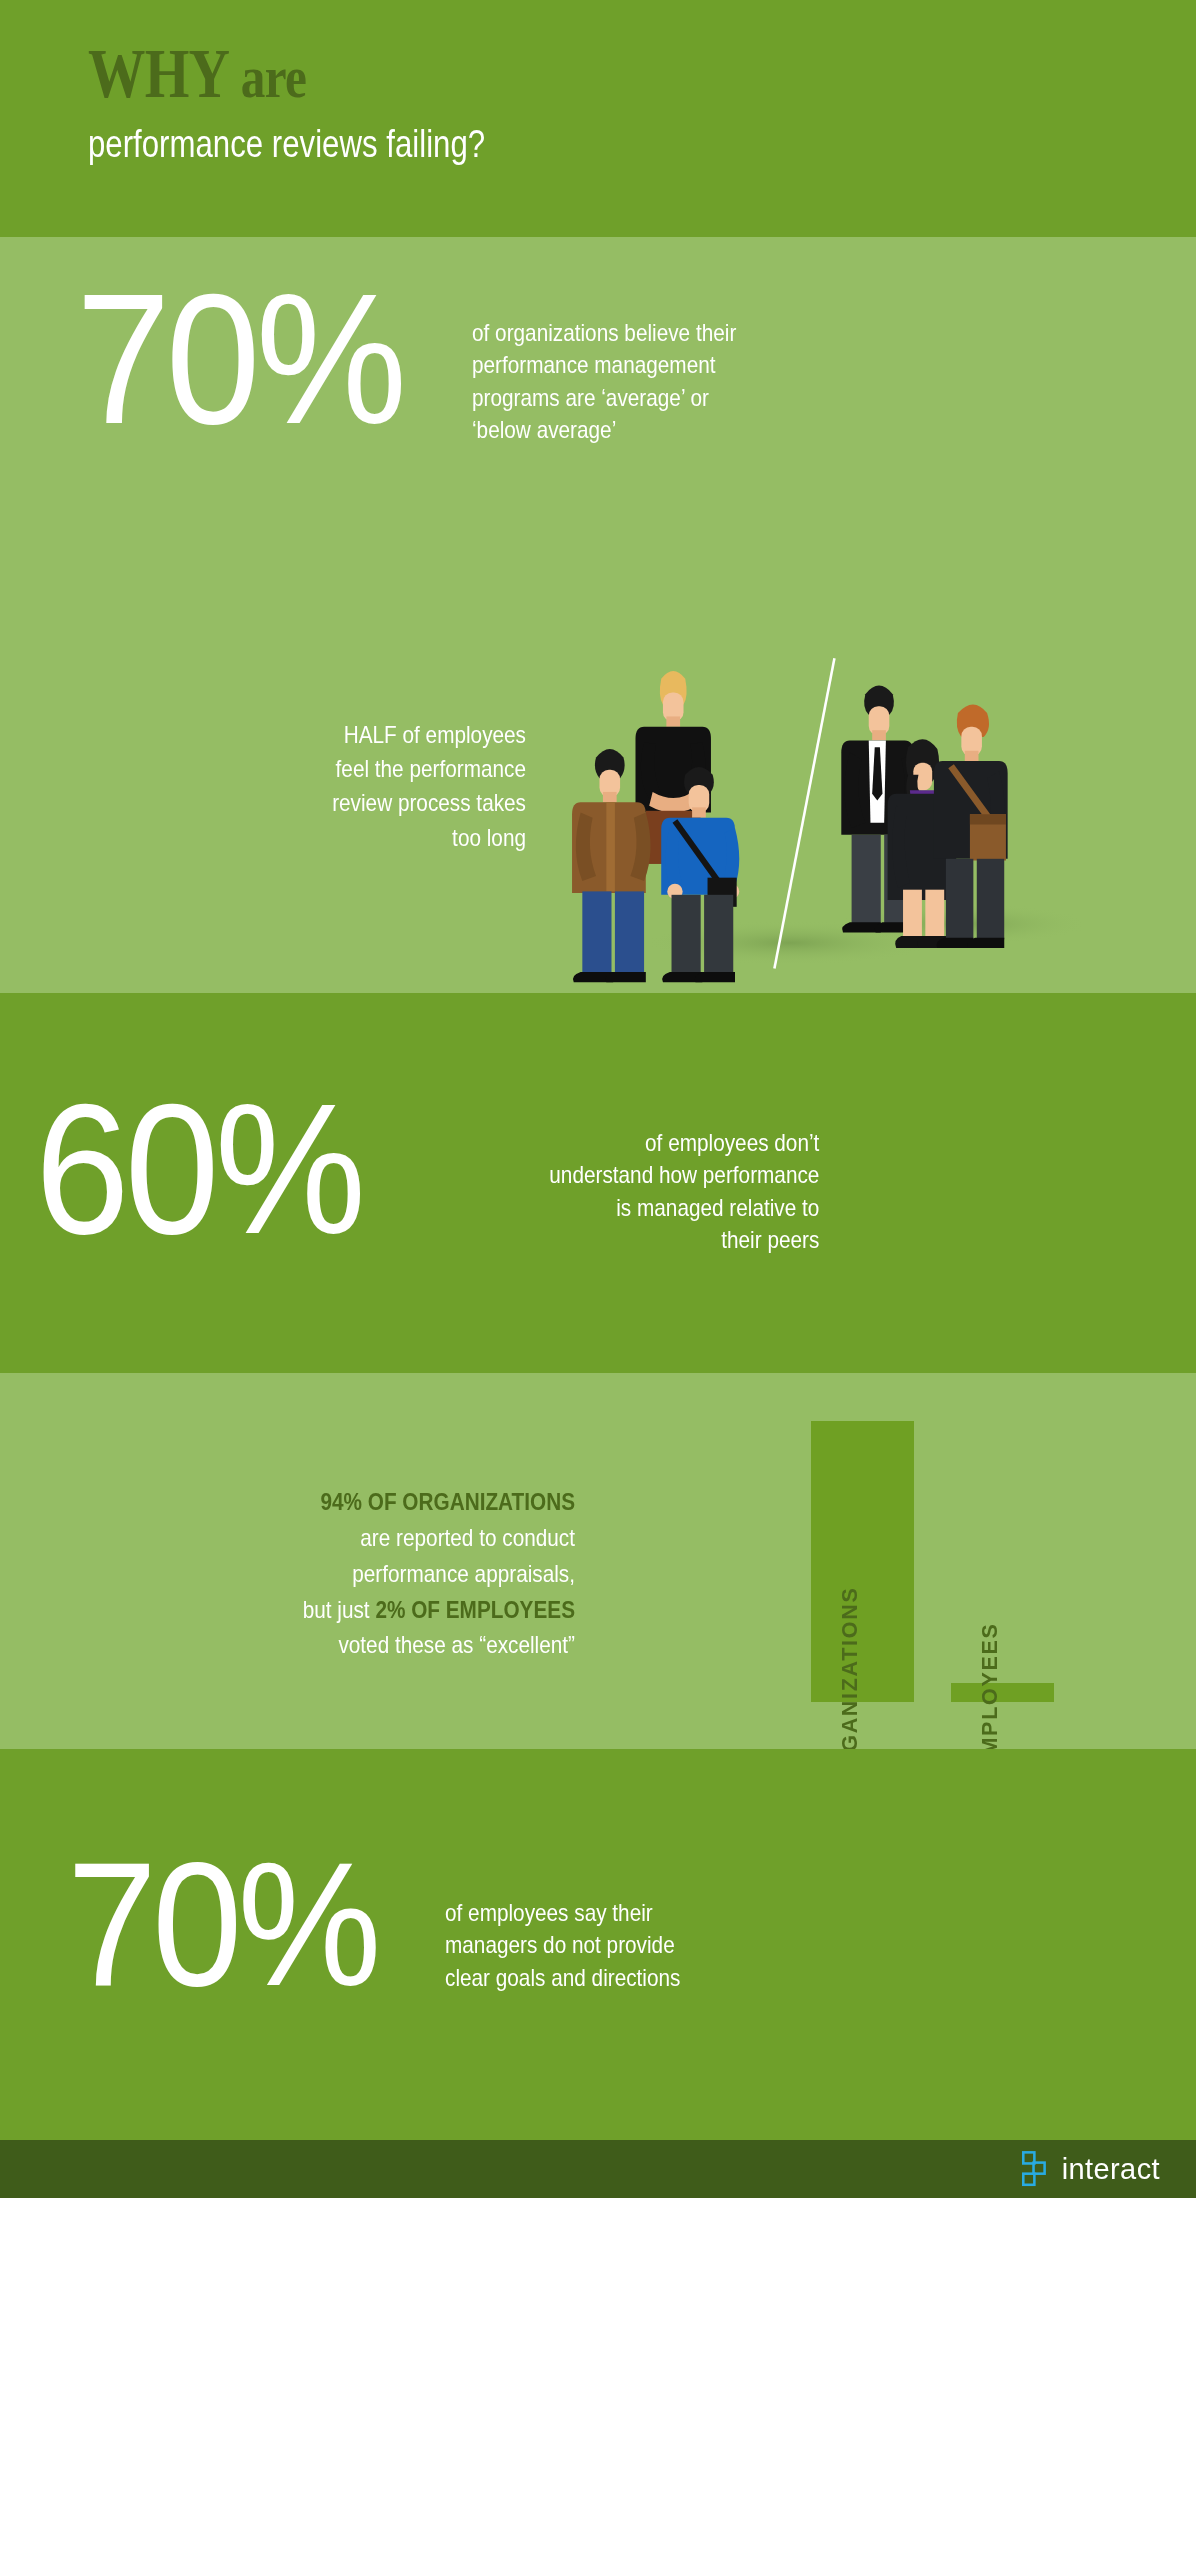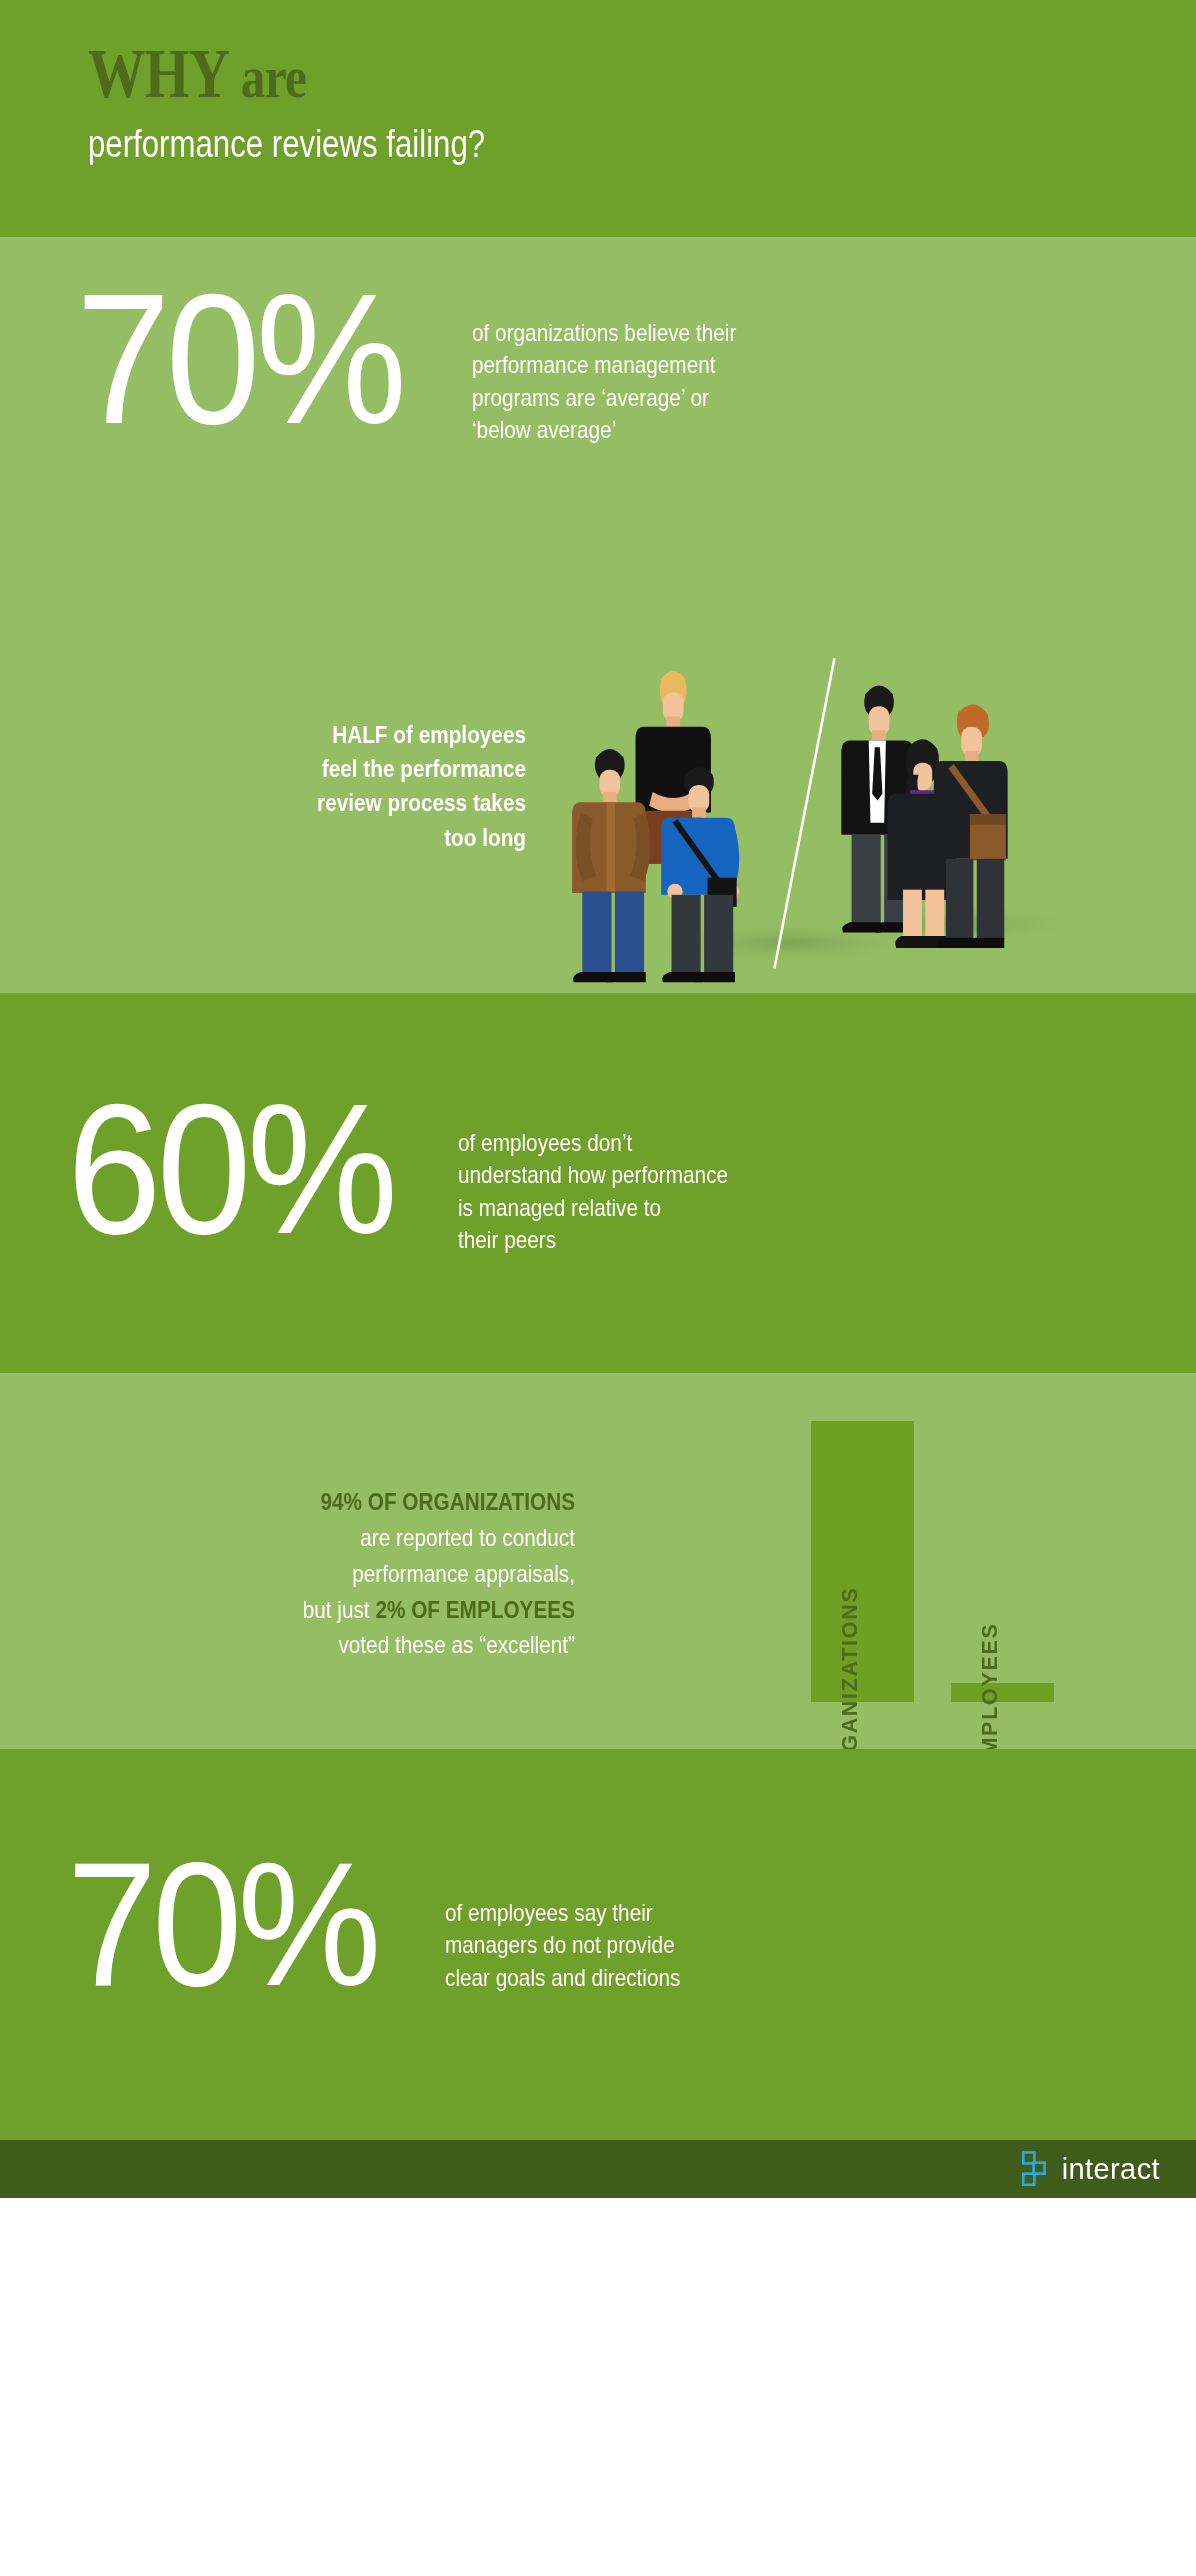--- a/index.html
+++ b/index.html
@@ -41,32 +41,32 @@
     white-space:pre-line;
   }
 
   
   #sec-70a { background:#95bd64; height:378px; }
   #sec-70a .stat-row { padding:47px 0 0 76px; }
   #sec-70a .bignum { font-size:185px; }
   #sec-70a .stat-copy { margin-left:41px; margin-top:33px; width:447px; }
 
   
-  #sec-half { background:#95bd64; height:378px;font-weight:bold; }
+  #sec-half { background:#95bd64; height:378px; }
   #sec-half .half-copy {
     position:absolute; left:110px; top:103px; width:416px;
     color:#ffffff; font-size:23.6px; line-height:1.45;
     text-align:right; transform:scaleX(0.88); transform-origin:right top;
     white-space:pre-line;
   }
   #people { position:absolute; left:532px; top:26px; width:550px; height:343px; }
 
   
   #sec-60 { background:#6fa02a; height:380px; }
-  #sec-60 .stat-row { padding:101px 0 0 67px; }
+  #sec-60 .stat-row { padding:101px 0 0 35px;text-align:right; }
   #sec-60 .bignum { font-size:185px; }
   #sec-60 .stat-copy { margin-left:36px; margin-top:33px; width:447px; }
 
   
   #sec-bars { background:#95bd64; height:376px; }
   .bars-copy {
     position:absolute; left:120px; top:112px; width:455px;
     color:#ffffff; font-size:23.6px; line-height:1.52;
     text-align:right; transform:scaleX(0.88); transform-origin:right top;
   }

